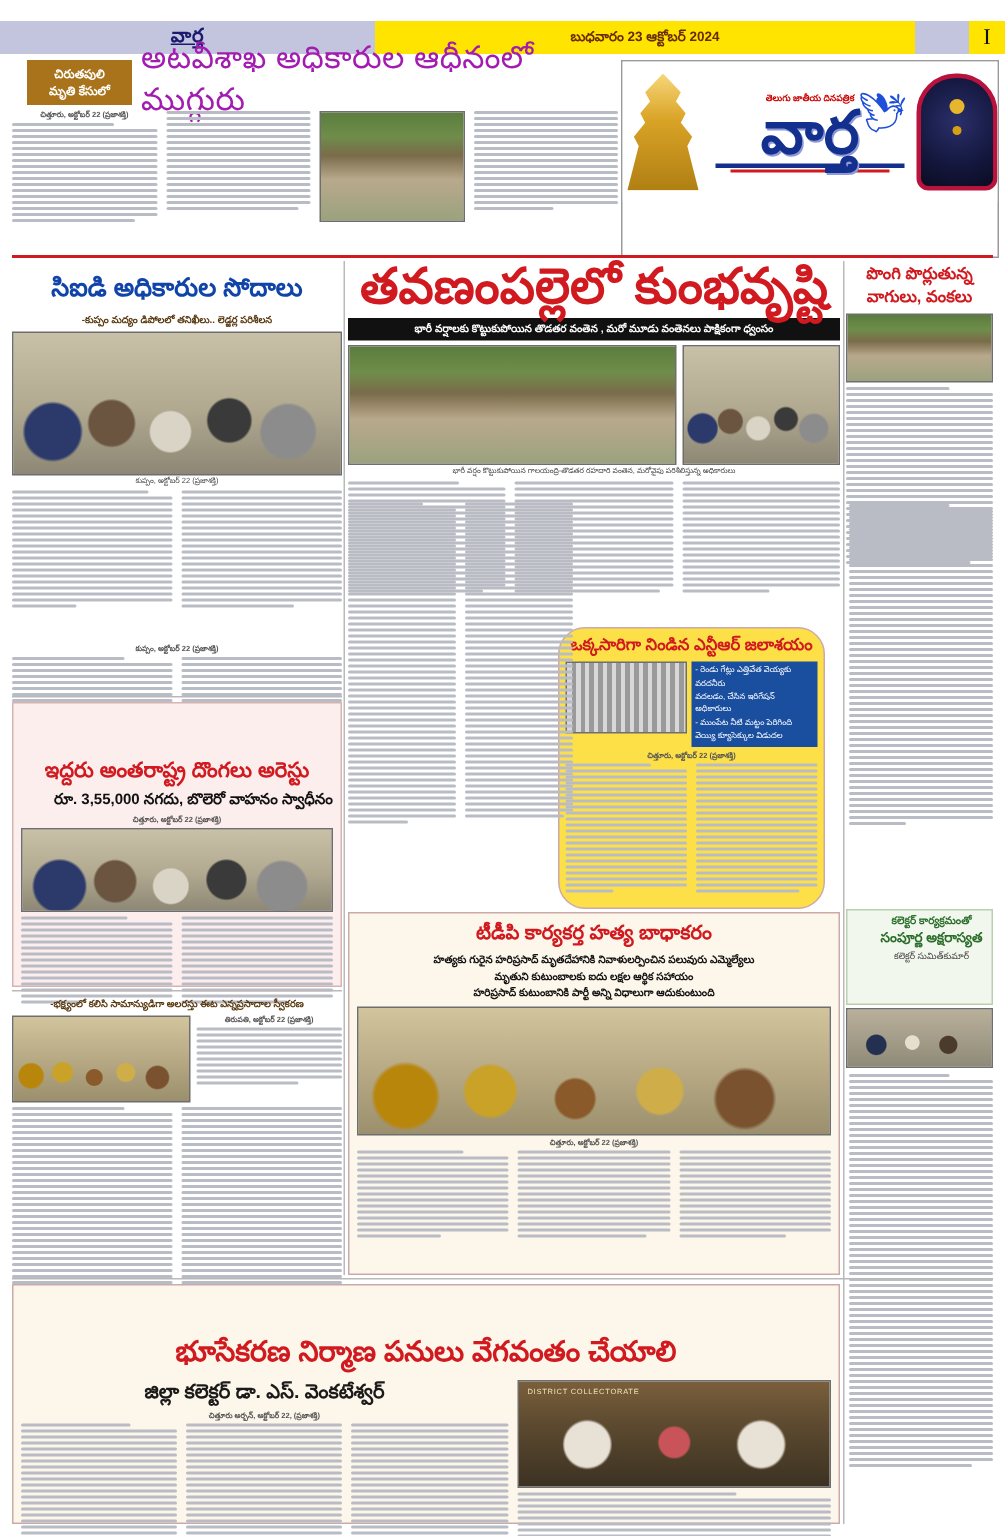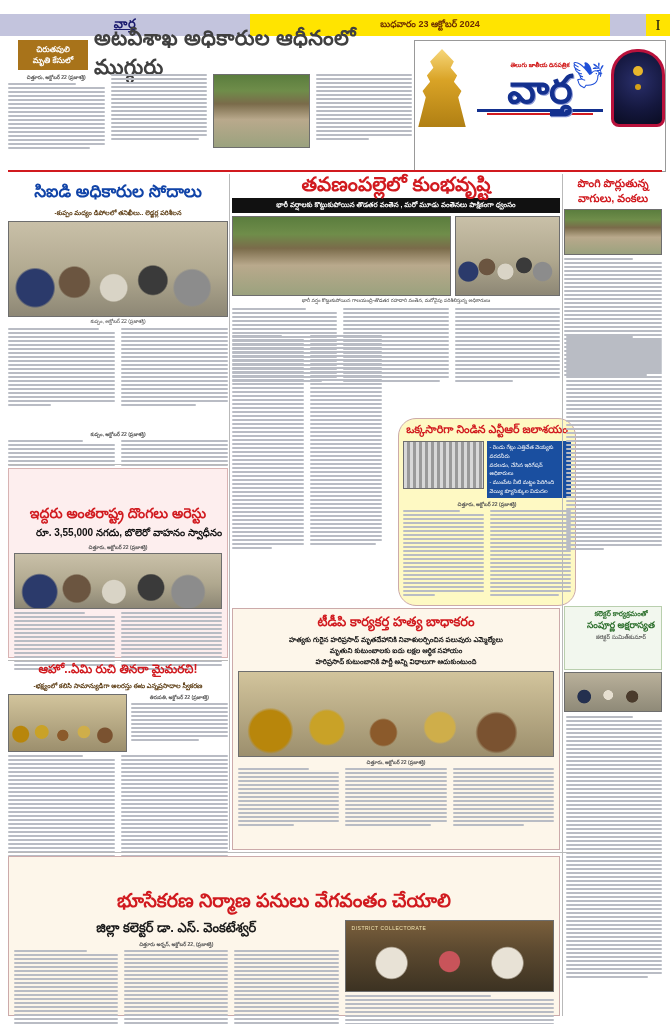--- a/index.html
+++ b/index.html
@@ -46,21 +46,21 @@
   .logo-rule { height:3px; background:#13308f; margin:1px 8px 0; }
   .logo-rule2 { height:2px; background:#d11a1f; margin:1px 18px 0; }
   .dove { position:absolute; right:6px; top:-2px; font-size:26px; color:#1f4fd8; transform:scaleX(-1); }
 
   
   .lead-flag { position:absolute; left:18px; top:40px; width:70px; height:30px;
                background:#a8731a; color:#fff; font-size:8px; font-weight:bold;
                display:flex; flex-direction:column; align-items:center; justify-content:center;
                line-height:1.4; }
   .lead-head { position:absolute; left:94px; top:40px; width:316px; height:30px;
-               color:#404040; font-size:21px; font-weight:bold; letter-spacing:.3px;
+               color:#a21caf; font-size:21px; font-weight:normal; letter-spacing:.3px;
                display:flex; align-items:center; }
   .lead-body { position:absolute; left:8px; top:74px; width:404px; height:92px; }
 
   
   .cols { display:flex; gap:6px; height:100%; }
   .col { flex:1; }
   .tl { display:block; height:2.0px; background:#b9bcc4; margin-bottom:2.0px; border-radius:1px; }
   .tl.s70 { width:70%; } .tl.s85 { width:85%; } .tl.s92 { width:92%; }
   .tl.s55 { width:55%; } .tl.s40 { width:40%; }
   .dateline { font-size:5px; color:#555; text-align:center; margin-bottom:2px; font-weight:bold; }
@@ -280,21 +280,21 @@
           <i class="tl"></i>
         <i class="tl"></i>
           <i class="tl"></i>
           <i class="tl"></i>
           <i class="tl s55"></i>
       </div>
     </div>
   </div>
 
   <div style="position:absolute; left:232px; top:174px; width:328px;">
-    <div class="box-head-red" style="font-size:20px; line-height:1.05;">తవణంపల్లెలో కుంభవృష్టి</div>
+    <div class="box-head-red" style="font-size:33px; line-height:1.05;">తవణంపల్లెలో కుంభవృష్టి</div>
     <div class="sub-black" style="margin-top:3px;">భారీ వర్షాలకు కొట్టుకుపోయిన తొడతర వంతెన , మరో మూడు వంతెనలు పాక్షికంగా ధ్వంసం</div>
     <div style="display:flex; gap:4px; margin-top:3px;">
       <div class="photo flood" style="flex:2.1; height:80px"></div>
       <div class="photo people" style="flex:1; height:80px"></div>
     </div>
     <div class="photo-cap">భారీ వర్షం కొట్టుకుపోయిన గాలయంద్రి-తొడతర రహదారి వంతెన, మరోవైపు పరిశీలిస్తున్న అధికారులు</div>
     <div class="cols" style="margin-top:4px; height:95px;">
       <div class="col">
         <div class="dateline" style="visibility:hidden; height:0; margin:0;">భారీ వర్షం కొట్టుకుపోయిన గాలయంద్రి-తొడతర రహదారి వంతెన, మరోవైపు పరిశీలిస్తున్న అధికారులు</div>
         <i class="tl s70"></i>
@@ -440,21 +440,21 @@
           <i class="tl"></i>
             <i class="tl"></i>
             <i class="tl"></i>
             <i class="tl"></i>
             <i class="tl s70"></i>
         </div>
       </div>
     </div>
   </div>
 
-  <div class="box" style="left:398px; top:418px; width:178px; height:188px; background:#fef9c3;border-radius:18px;">
+  <div class="box" style="left:372px; top:418px; width:178px; height:188px; background:#fde047;border-radius:18px;">
     <div style="padding:4px;">
       <div class="box-head-red" style="font-size:11px;">ఒక్కసారిగా నిండిన ఎన్టీఆర్ జలాశయం</div>
       <div style="display:flex; gap:3px; margin-top:3px;">
         <div class="photo dam" style="flex:1; height:48px"></div>
         <div class="bullet-blue" style="flex:1;">
           <div>- రెండు గేట్లు ఎత్తివేత వెయ్యకు వరదనీరు</div>
           <div>  వదలడం, చేసిన ఇరిగేషన్ అధికారులు</div>
           <div>- ముంపేట నీటి మట్టం పెరిగింది</div>
           <div>  వెయ్యి క్యూసెక్కుల విడుదల</div>
         </div>
@@ -821,21 +821,20 @@
       <i class="tl"></i>
       <i class="tl"></i>
     <i class="tl"></i>
       <i class="tl"></i>
       <i class="tl"></i>
       <i class="tl"></i>
       <i class="tl s85"></i>
   </div>
 
   <div style="position:absolute; left:8px; top:662px; width:220px;">
-    <div class="box-head-red" style="font-size:12px;">ఆహో..ఏమి రుచి తినరా మైమరచి!</div>
     <div class="sub-cream" style="margin:3px 0;">-భక్ష్యంలో కలిసి సామాన్యుడిగా అలరస్తు ఈట ఎన్నప్రసాదాల స్వీకరణ</div>
     <div style="display:flex; gap:4px;">
       <div class="photo crowd" style="flex:1.2; height:58px"></div>
       <div style="flex:1;">
         <div class="dateline">తిరుపతి, అక్టోబర్ 22 (ప్రజాశక్తి)</div>
         <i class="tl"></i>
           <i class="tl"></i>
           <i class="tl"></i>
           <i class="tl"></i>
           <i class="tl"></i>

